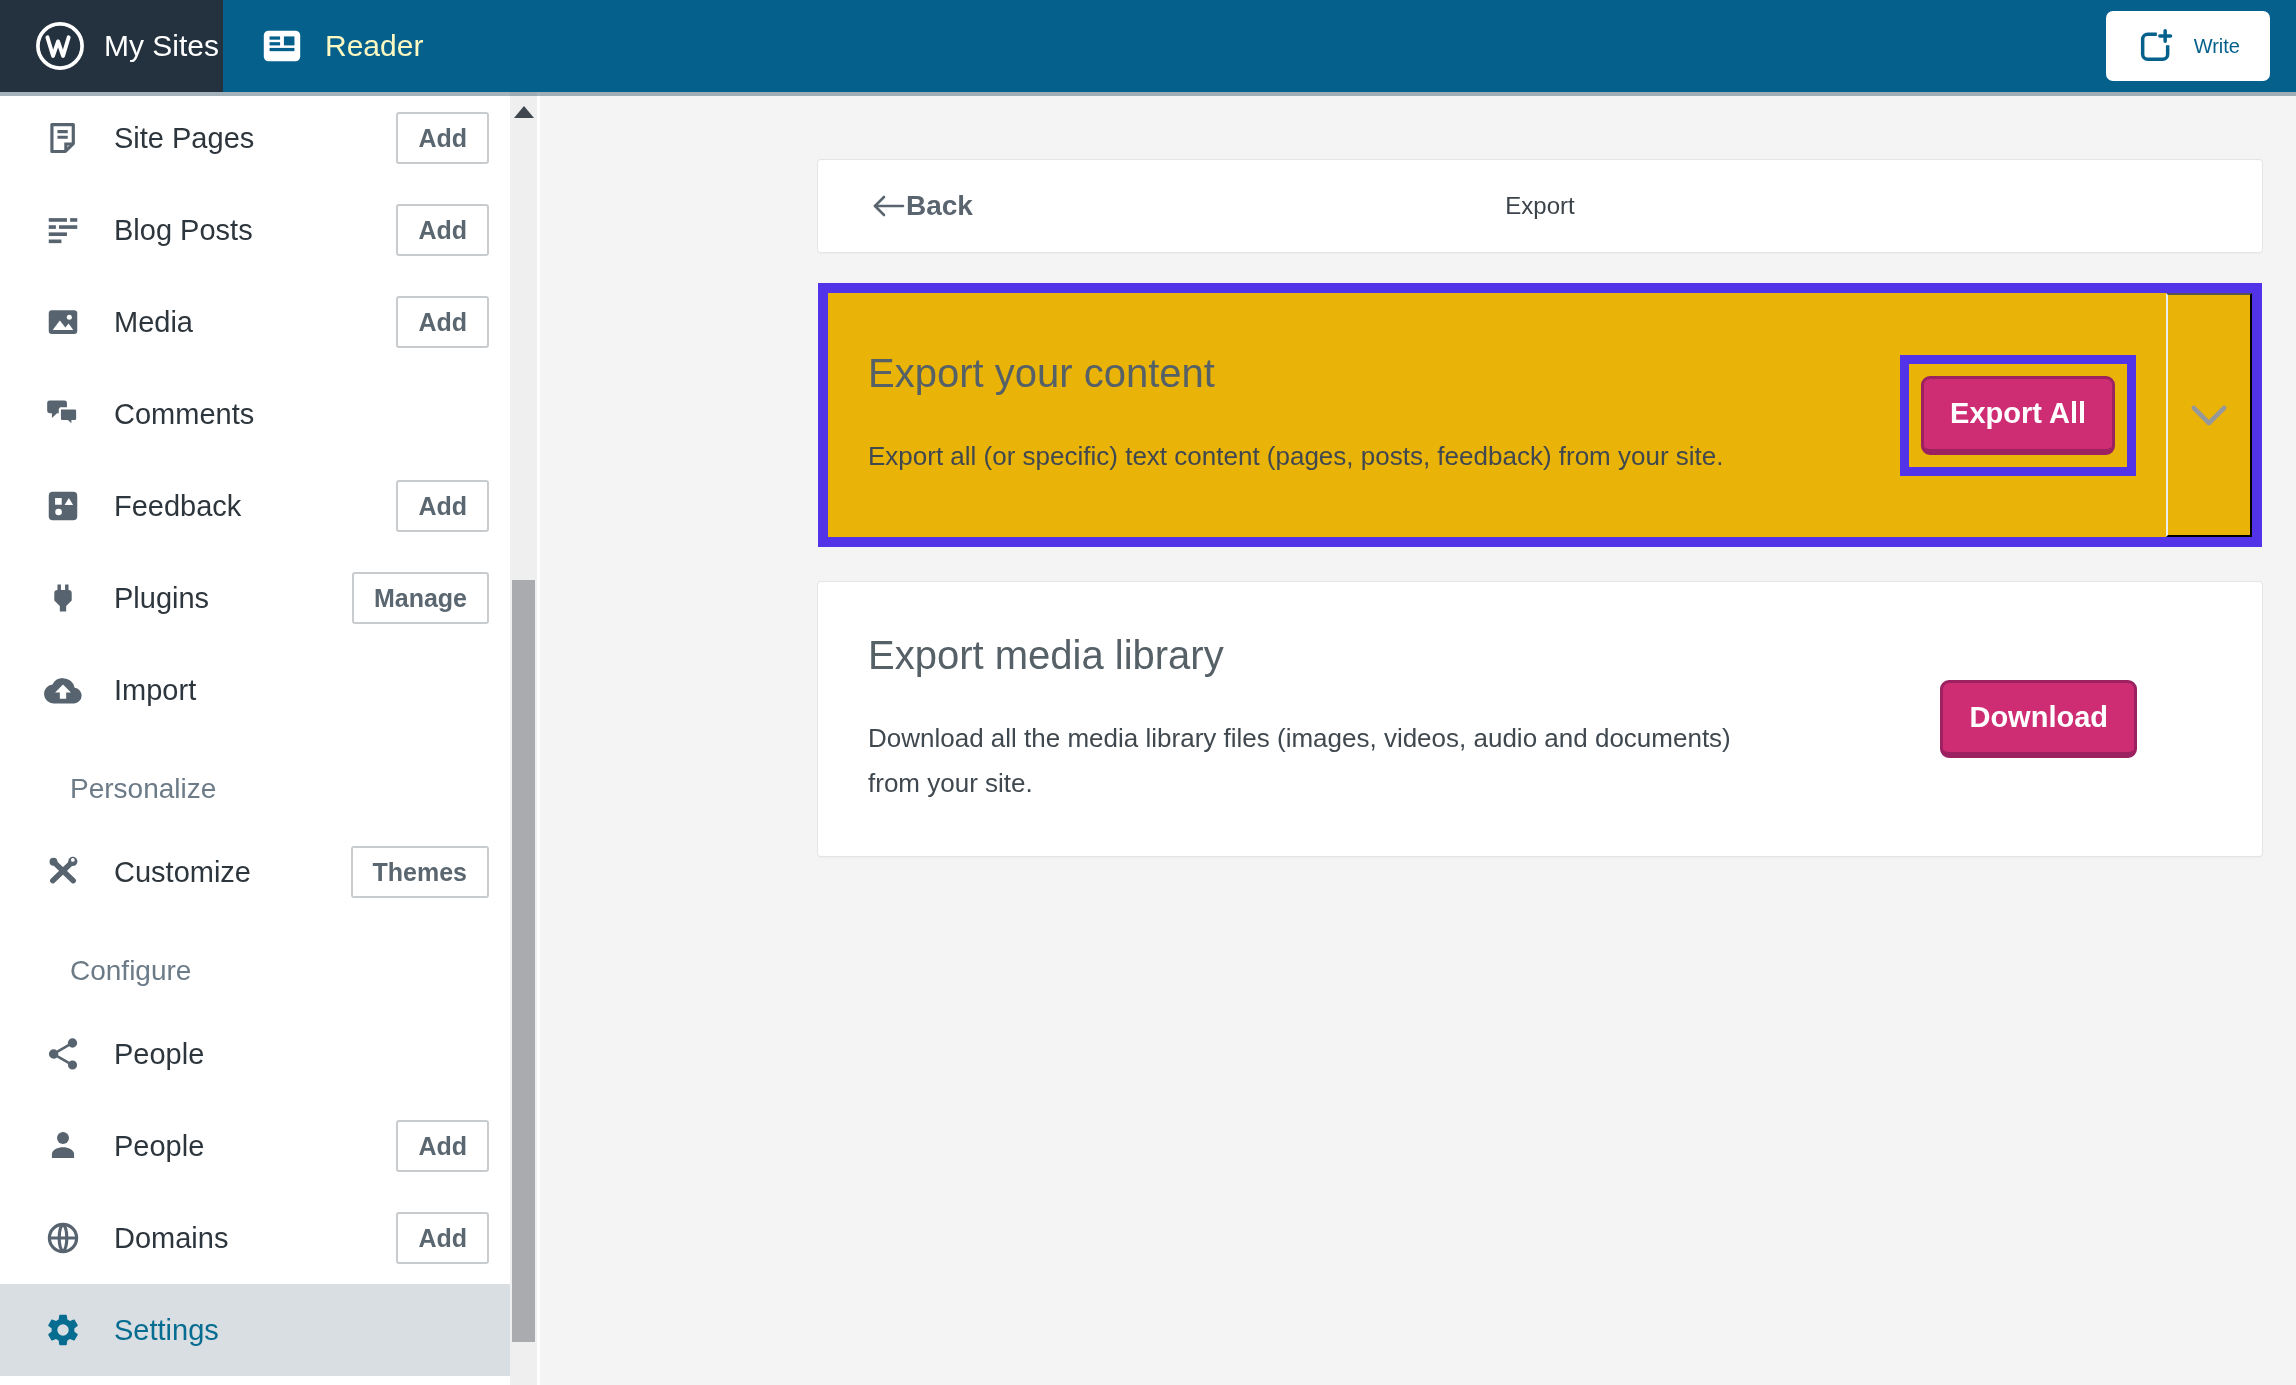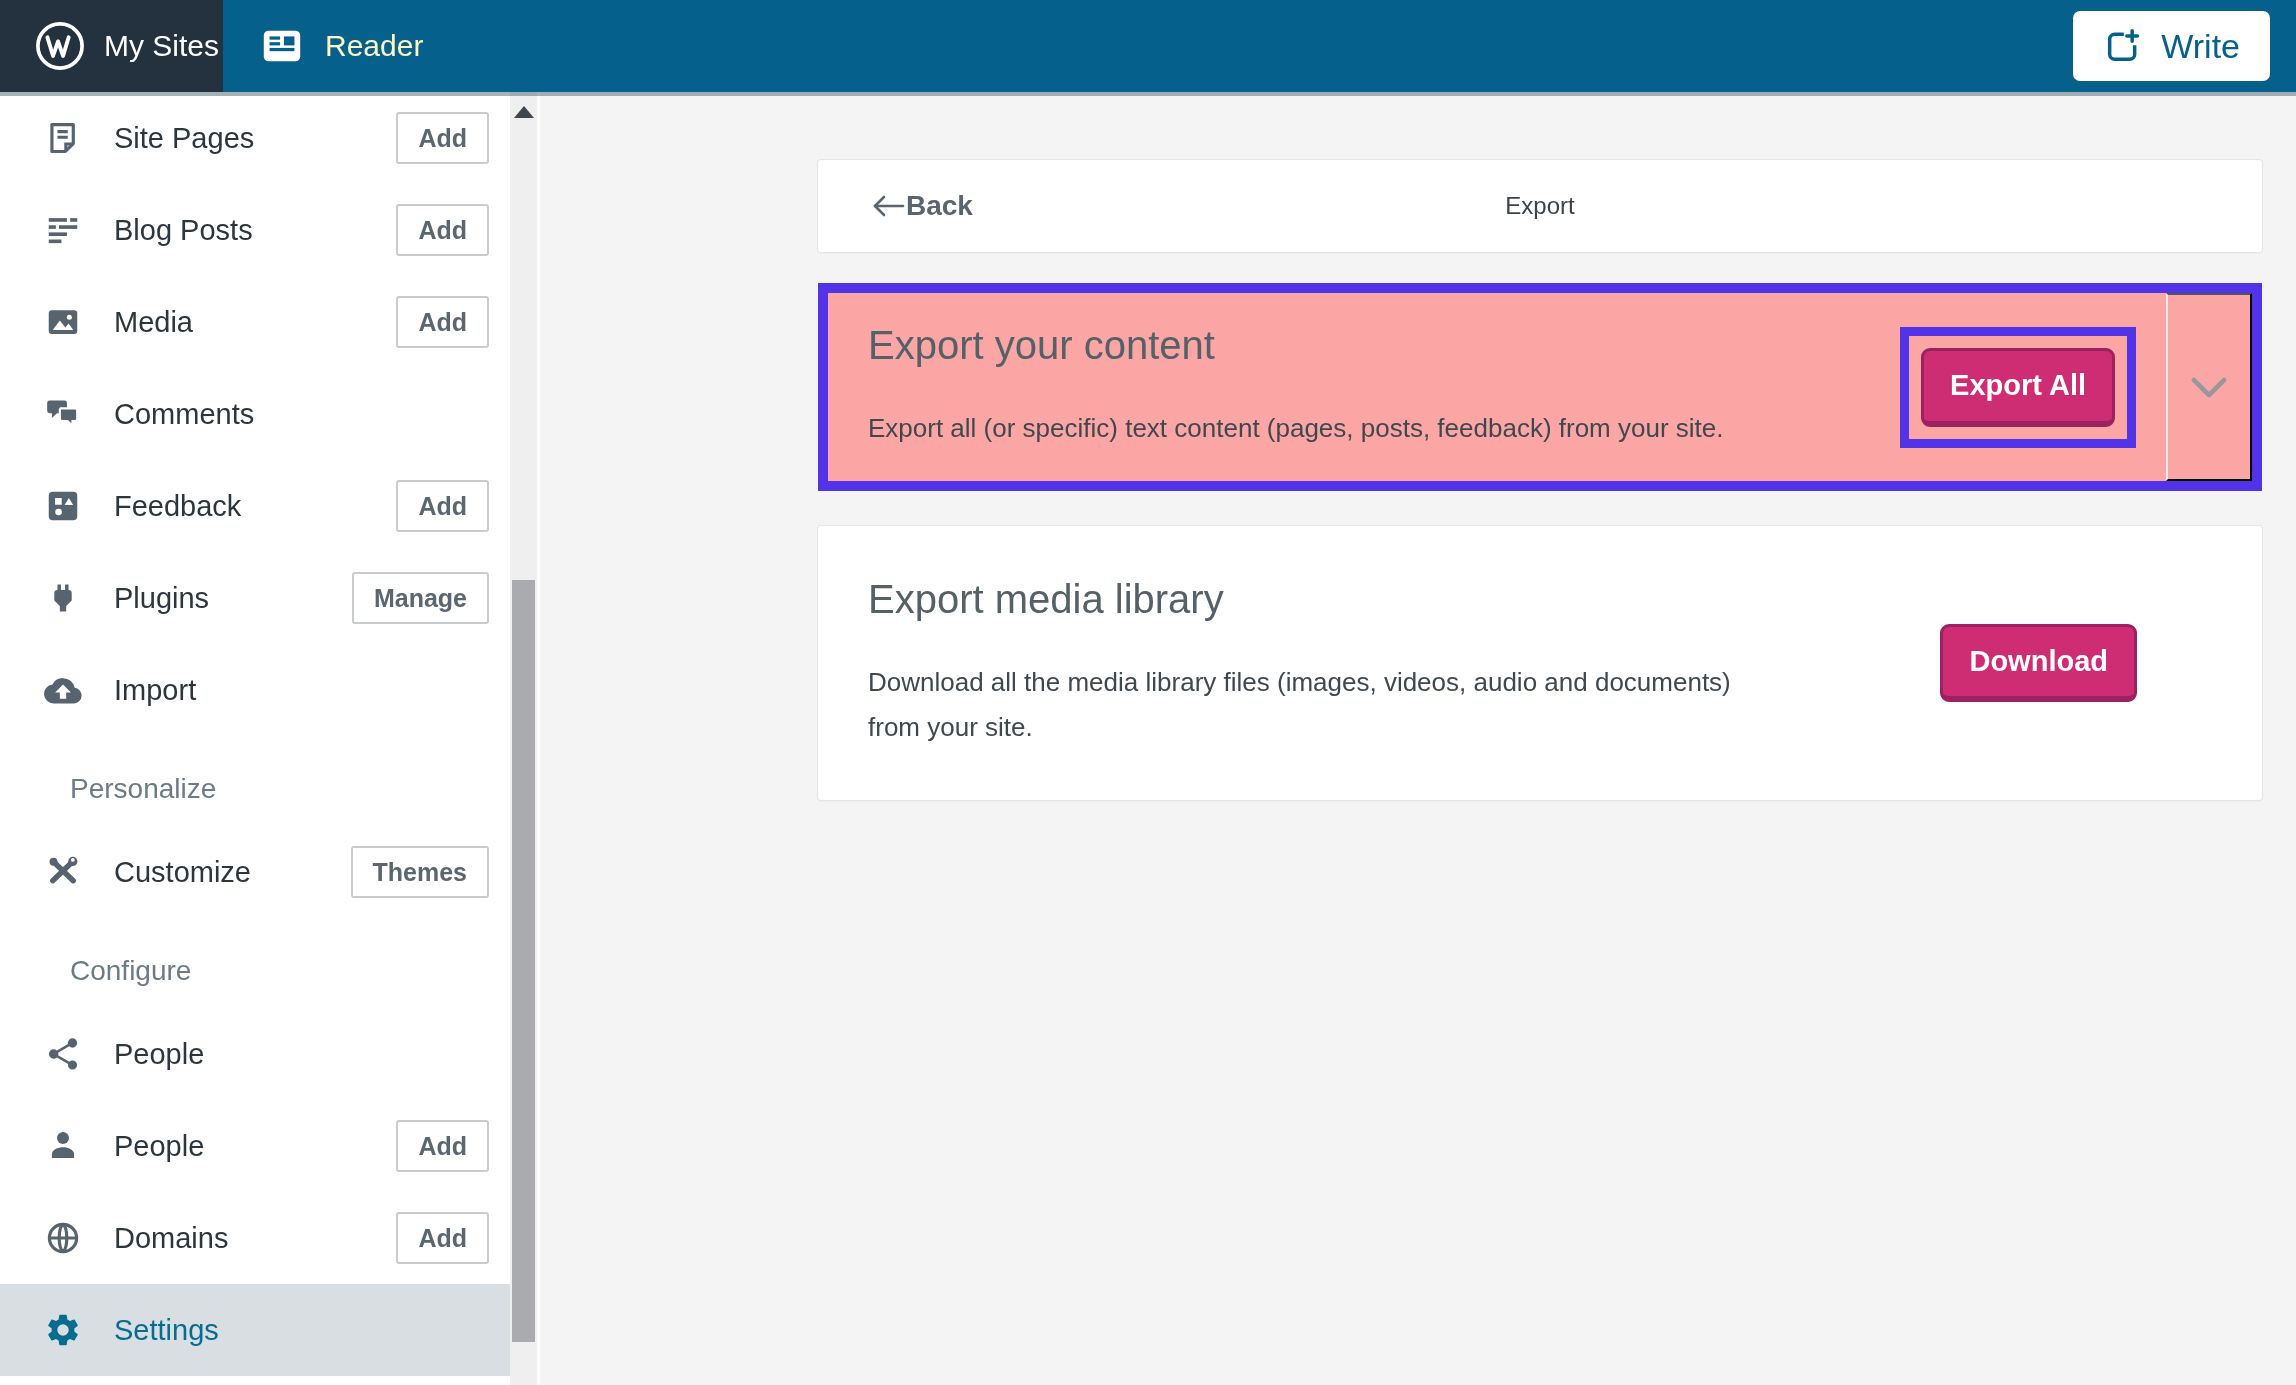--- a/index.html
+++ b/index.html
@@ -28,21 +28,21 @@
     width:223px;background:var(--masterbar-dark);display:flex;align-items:center;
     gap:18px;padding-left:34px;color:#fff;font-size:30px;cursor:pointer;flex-shrink:0;
   }
   .mb-reader{
     display:flex;align-items:center;gap:20px;padding-left:36px;color:#fef9c3;font-size:30px;cursor:pointer;
   }
   .mb-spacer{flex:1;}
   .write-btn{
     align-self:center;margin-right:26px;height:70px;padding:0 30px;background:#fff;
     border:none;border-radius:7px;display:flex;align-items:center;gap:18px;
-    color:var(--masterbar-teal);font-size:34px;font-weight:400;cursor:pointer;
+    color:var(--masterbar-teal);font-size:20px;font-weight:400;cursor:pointer;
   }
   
   .app{display:flex;height:1293px;}
   .sidebar{width:540px;background:#fff;position:relative;flex-shrink:0;}
   .sidebar-inner{width:510px;}
   .menu-item{
     height:92px;display:flex;align-items:center;padding:0 21px 0 44px;cursor:pointer;
   }
   .menu-item .icon{width:38px;height:38px;margin-right:32px;flex-shrink:0;color:#57646f;}
   .menu-item .icon svg{width:100%;height:100%;display:block;}
@@ -69,22 +69,22 @@
   .card{background:#fff;box-shadow:0 0 0 1px #e3e5e7,0 2px 2px rgba(0,0,0,.03);border-radius:3px;}
   .header-card{height:92px;display:flex;align-items:center;position:relative;}
   .back{display:flex;margin-left:48px;align-items:center;font-size:28px;font-weight:600;
     color:#5a6570;cursor:pointer;background:none;border:none;font-family:inherit;position:relative;z-index:2;}
   .header-title{position:absolute;left:0;right:0;text-align:center;font-size:24px;color:#3c434a;}
   .card-title{font-size:40px;font-weight:300;color:#556067;margin:0 0 38px;}
   .card-desc{font-size:26px;color:#40484f;margin:0;line-height:45px;}
   .card-text{padding-left:40px;flex:1;}
   
   .card1-outer{
-    margin-top:31px;height:208px;border:10px solid var(--highlight-purple);
-    background:#fca5a5;display:flex;align-items:center;
+    margin-top:31px;height:264px;border:10px solid var(--highlight-purple);
+    background:#eab308;display:flex;align-items:center;
   }
   .card1-outer .card-desc{max-width:958px;}
   .btn-annot{border:9px solid var(--highlight-purple);padding:12px;margin-right:30px;flex-shrink:0;}
   .pink-btn{
     height:79px;padding:0 26px;background:var(--button-pink);
     border:3px solid var(--button-pink-border);border-bottom-width:6px;border-radius:9px;
     color:#fff;font-size:29px;font-weight:700;font-family:inherit;cursor:pointer;
     display:flex;align-items:center;white-space:nowrap;
   }
   .chevron-col{

